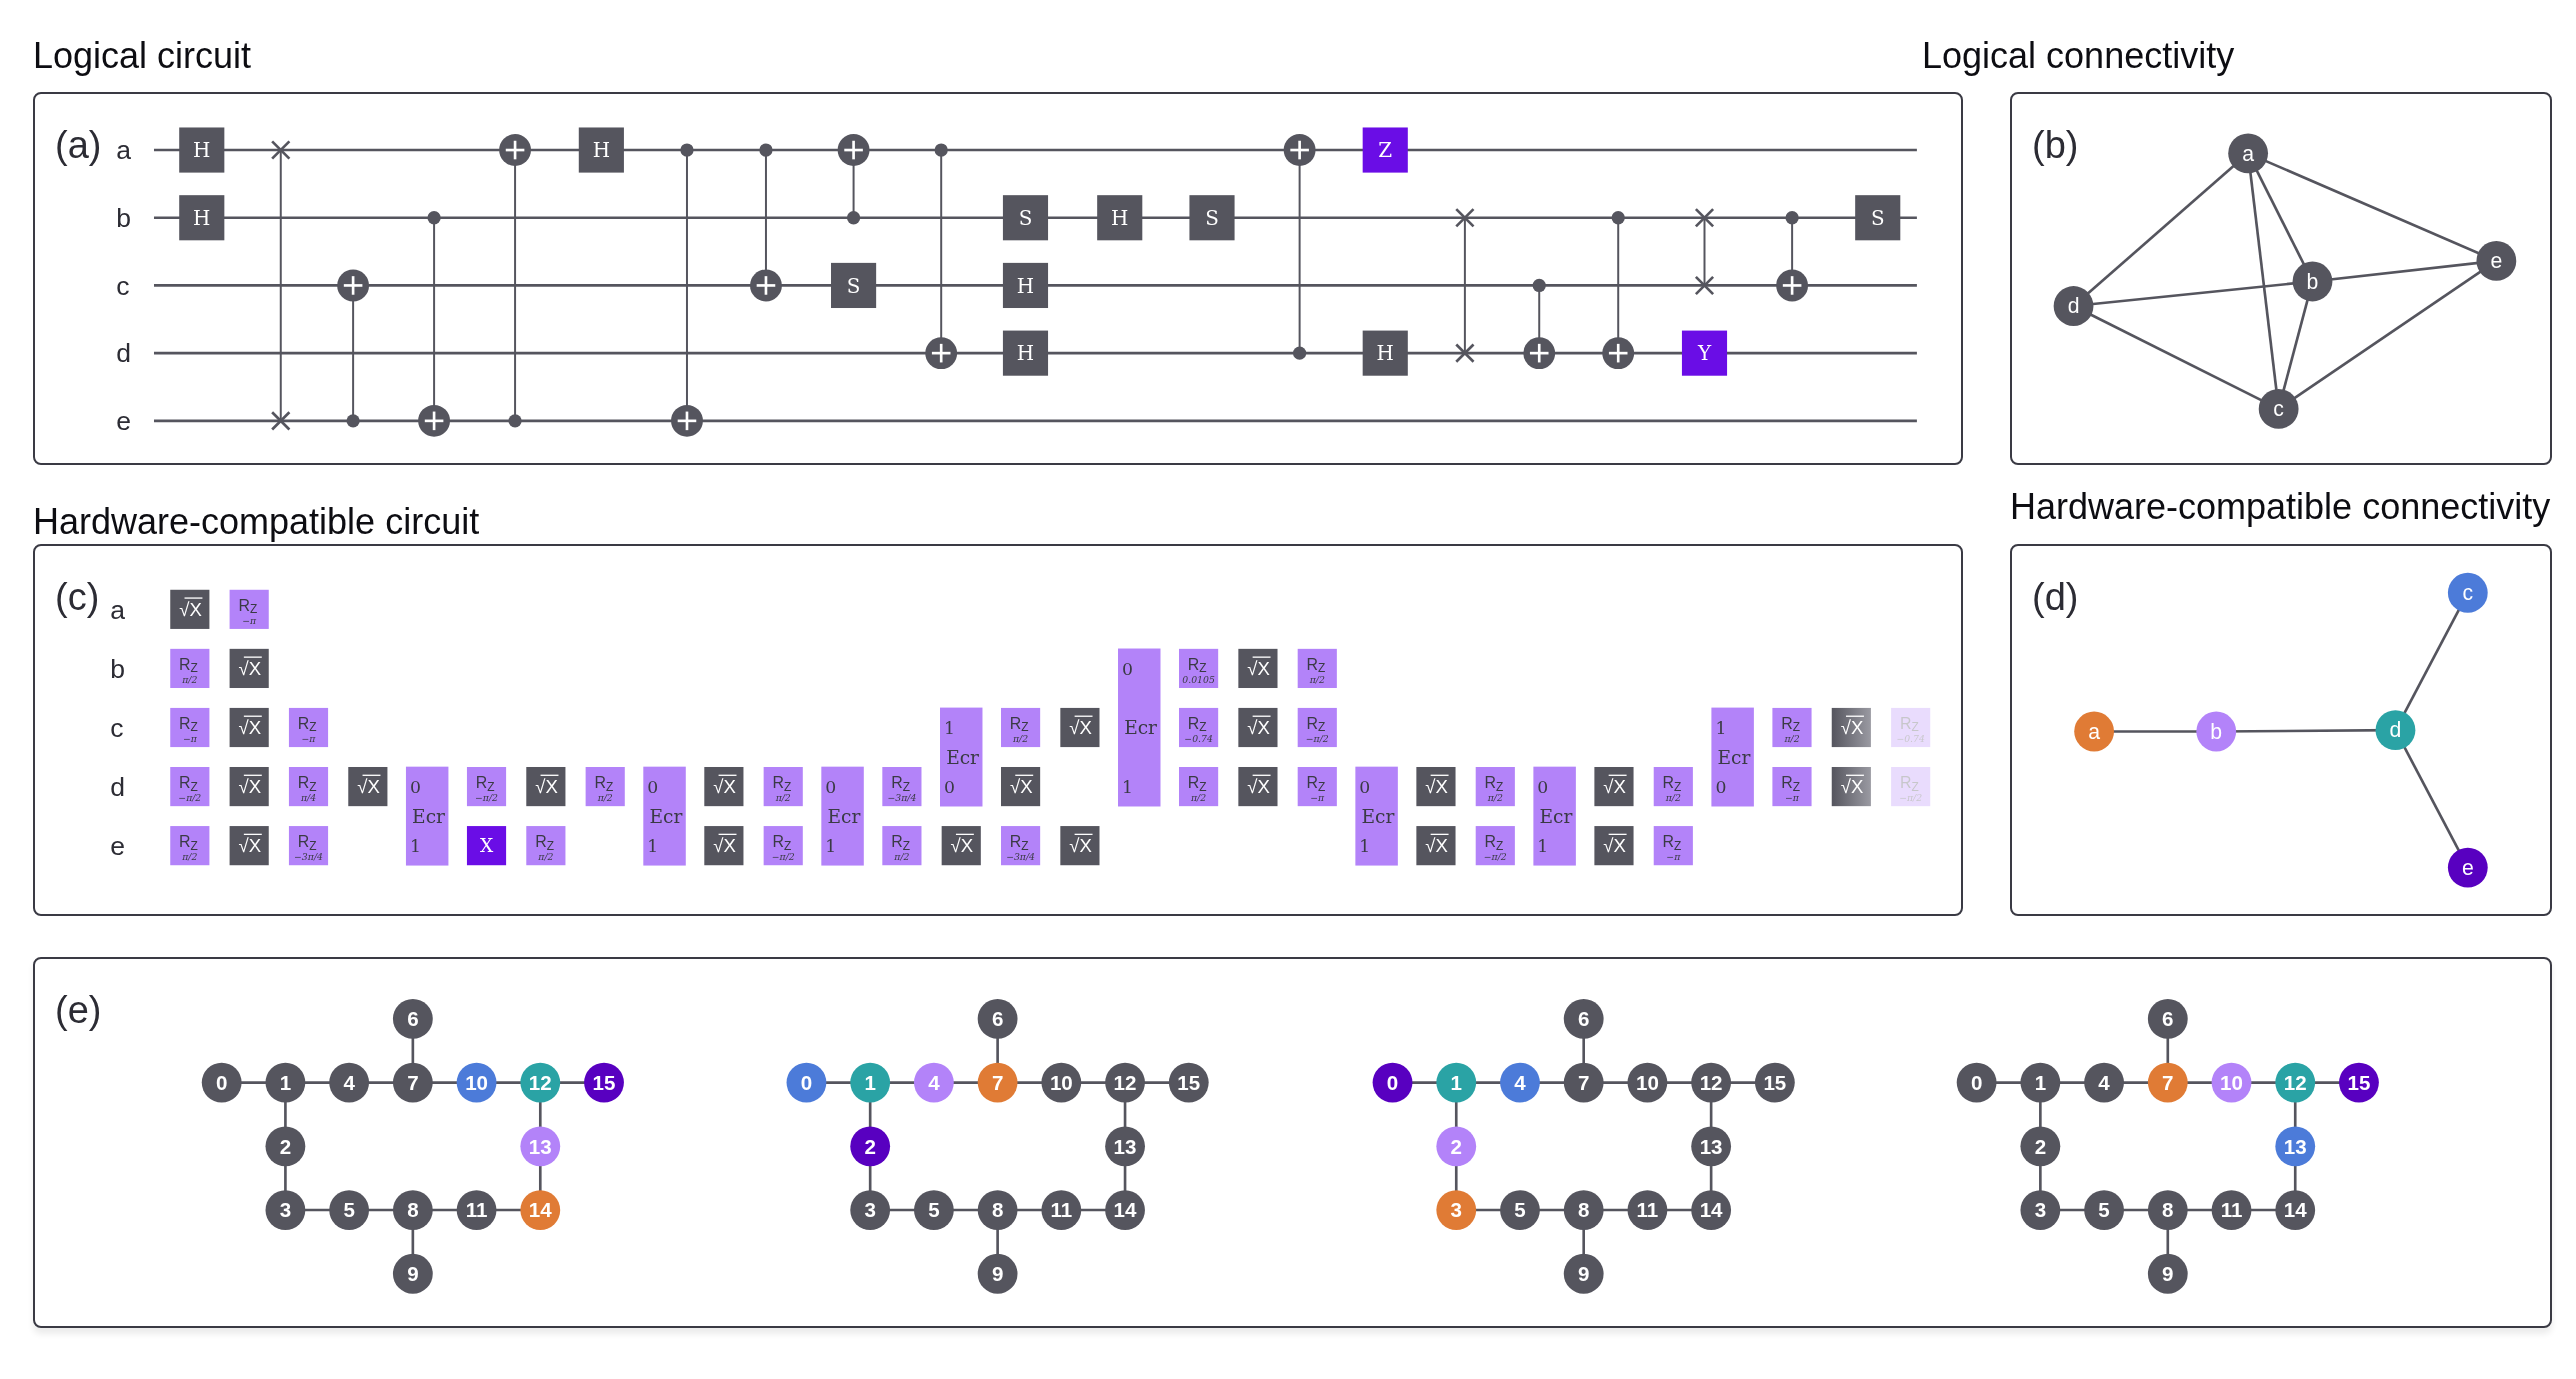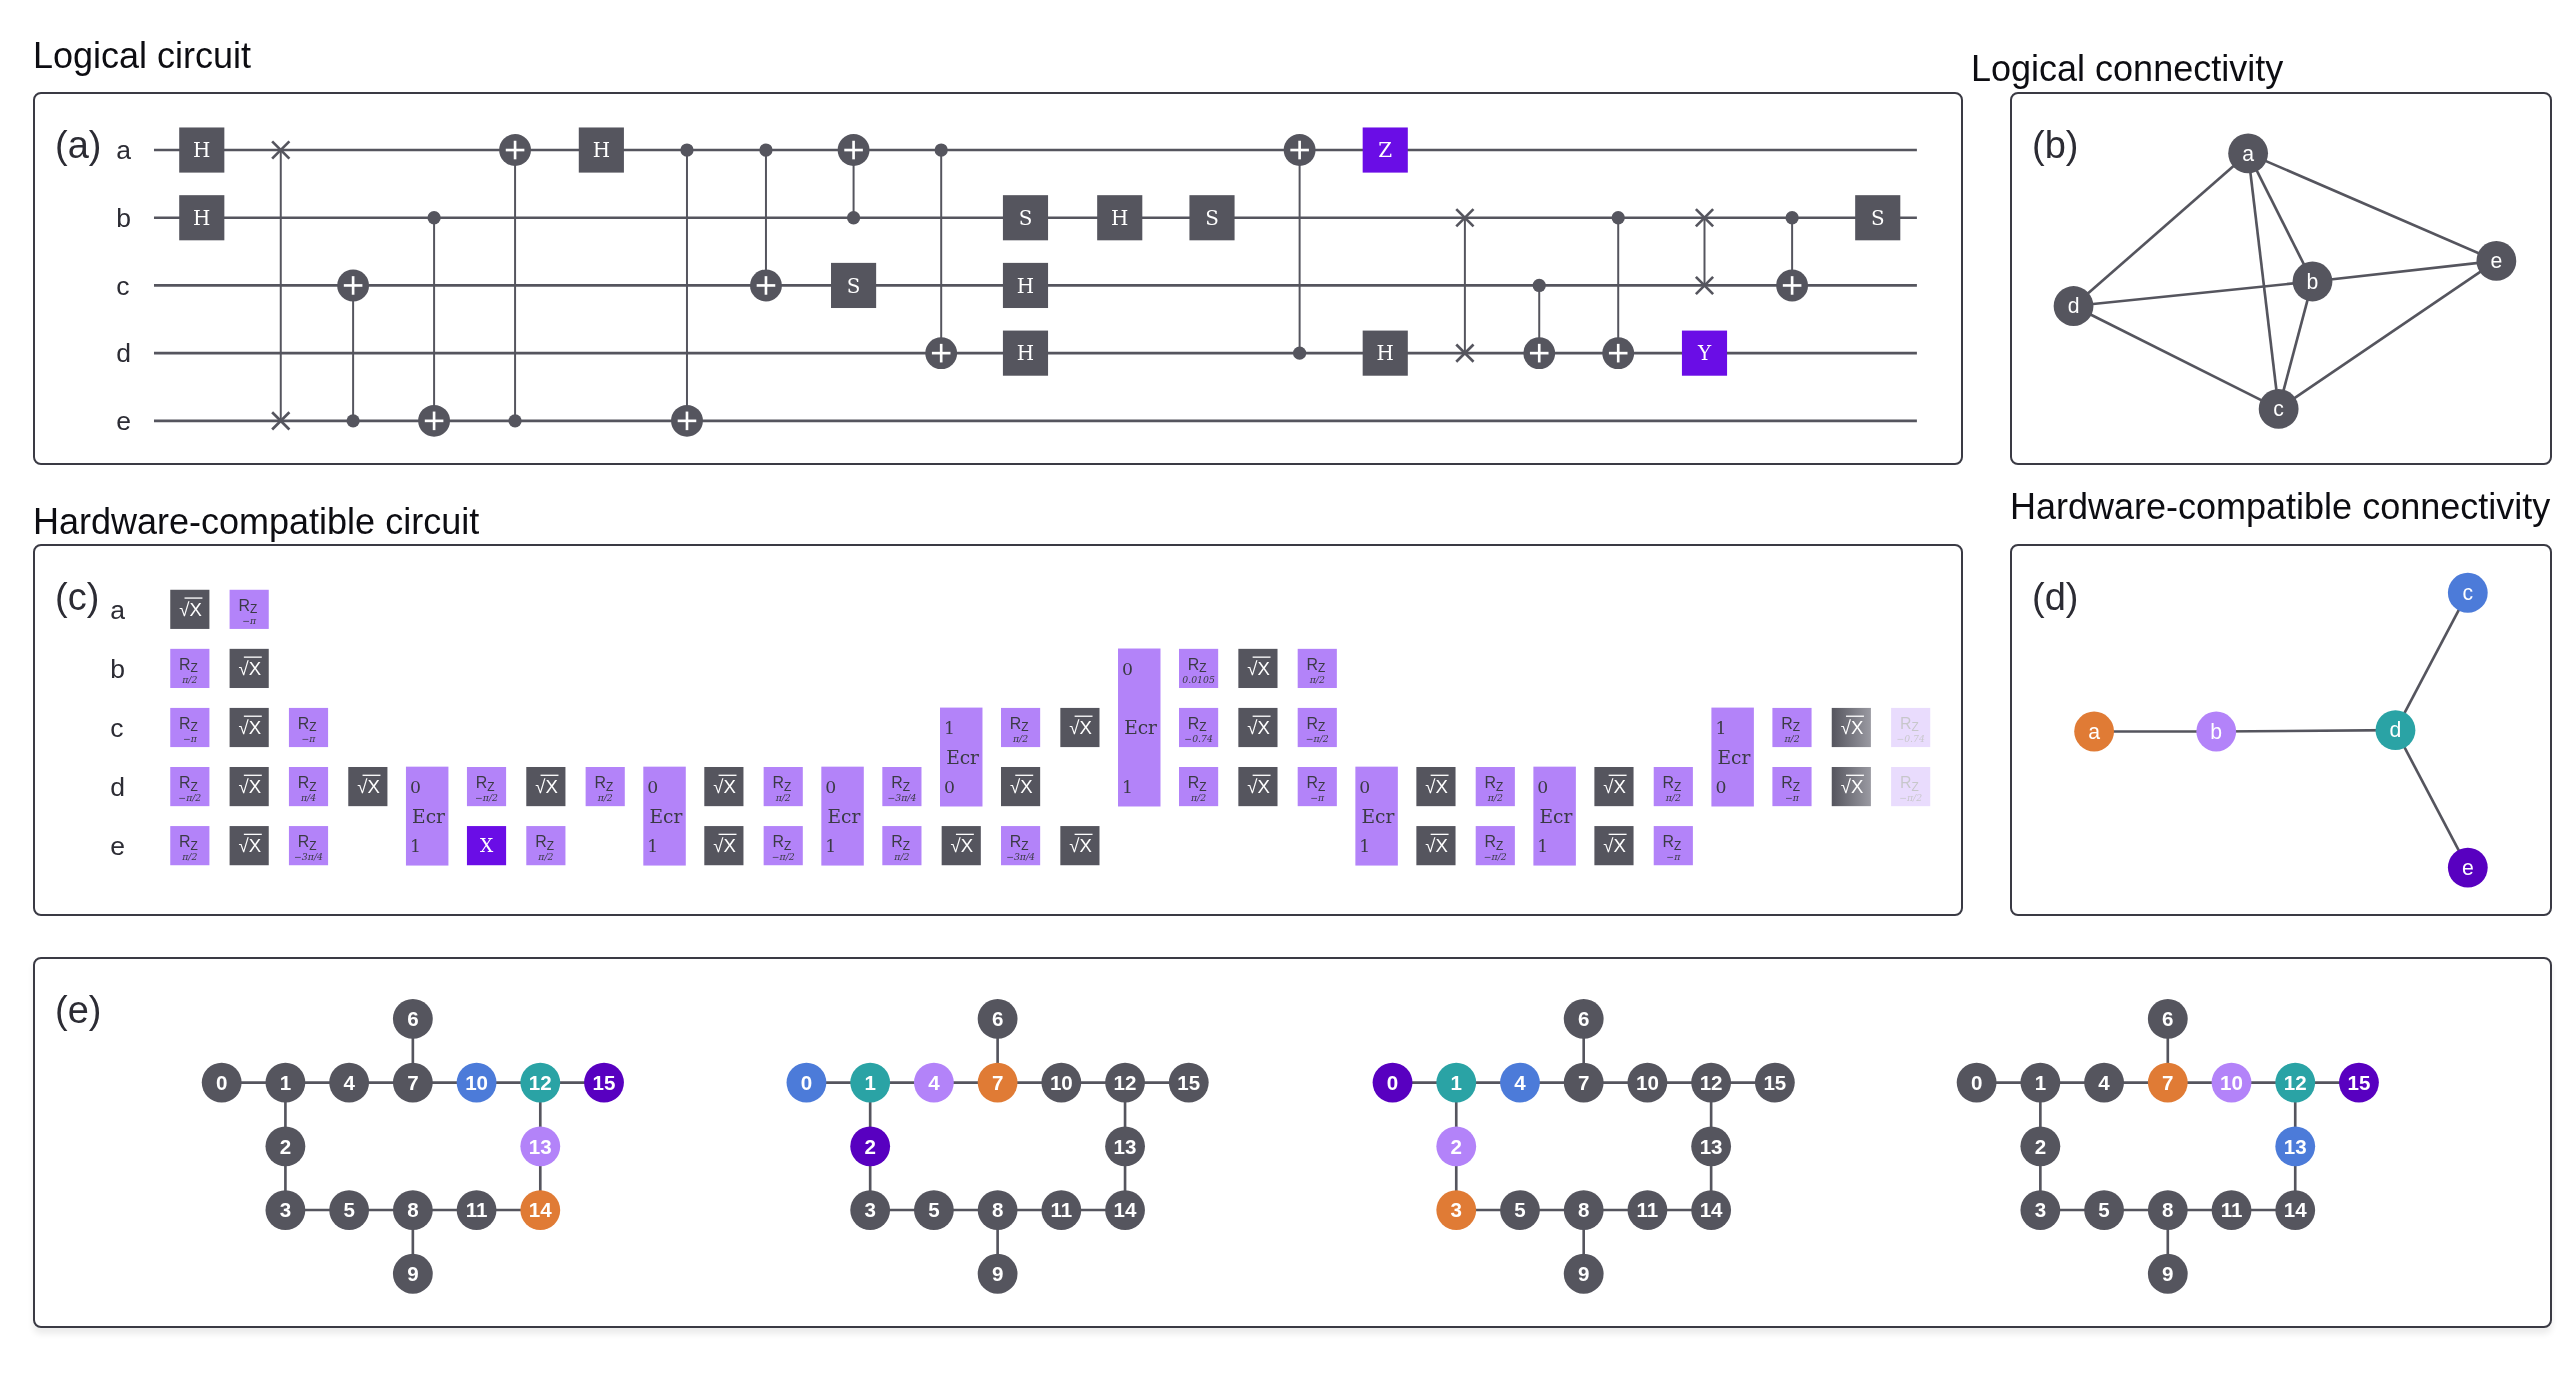--- a/index.html
+++ b/index.html
@@ -11,21 +11,21 @@
   .panel-label { position: absolute; font-size: 38px; color: #2c2c34; line-height: 1; }
   svg.layer { position: absolute; left: 0; top: 0; overflow: visible; }
   .gate-text { font-family: "DejaVu Serif", "Liberation Serif", serif; fill: #ffffff; }
   .sans { font-family: "Liberation Sans", "DejaVu Sans", sans-serif; }
   .serif { font-family: "DejaVu Serif", "Liberation Serif", serif; }
 </style>
 </head>
 <body>
 
 <div class="section-title" style="left:33px; top:38px;">Logical circuit</div>
-<div class="section-title" style="left:1971px; top:38px;margin-top:13px;">Logical connectivity</div>
+<div class="section-title" style="left:1922px; top:38px;">Logical connectivity</div>
 <div class="section-title" style="left:33px; top:489px;margin-top:15px;">Hardware-compatible circuit</div>
 <div class="section-title" style="left:2010px; top:489px;text-align:right;">Hardware-compatible connectivity</div>
 
 <div class="panel" style="left:33px; top:92px; width:1930px; height:373px;">
   <div class="panel-label" style="left:20px; top:32px;">(a)</div>
 </div>
 <div class="panel" style="left:2010px; top:92px; width:542px; height:373px;">
   <div class="panel-label" style="left:20px; top:32px;">(b)</div>
 </div>
 <div class="panel" style="left:33px; top:544px; width:1930px; height:372px;">

